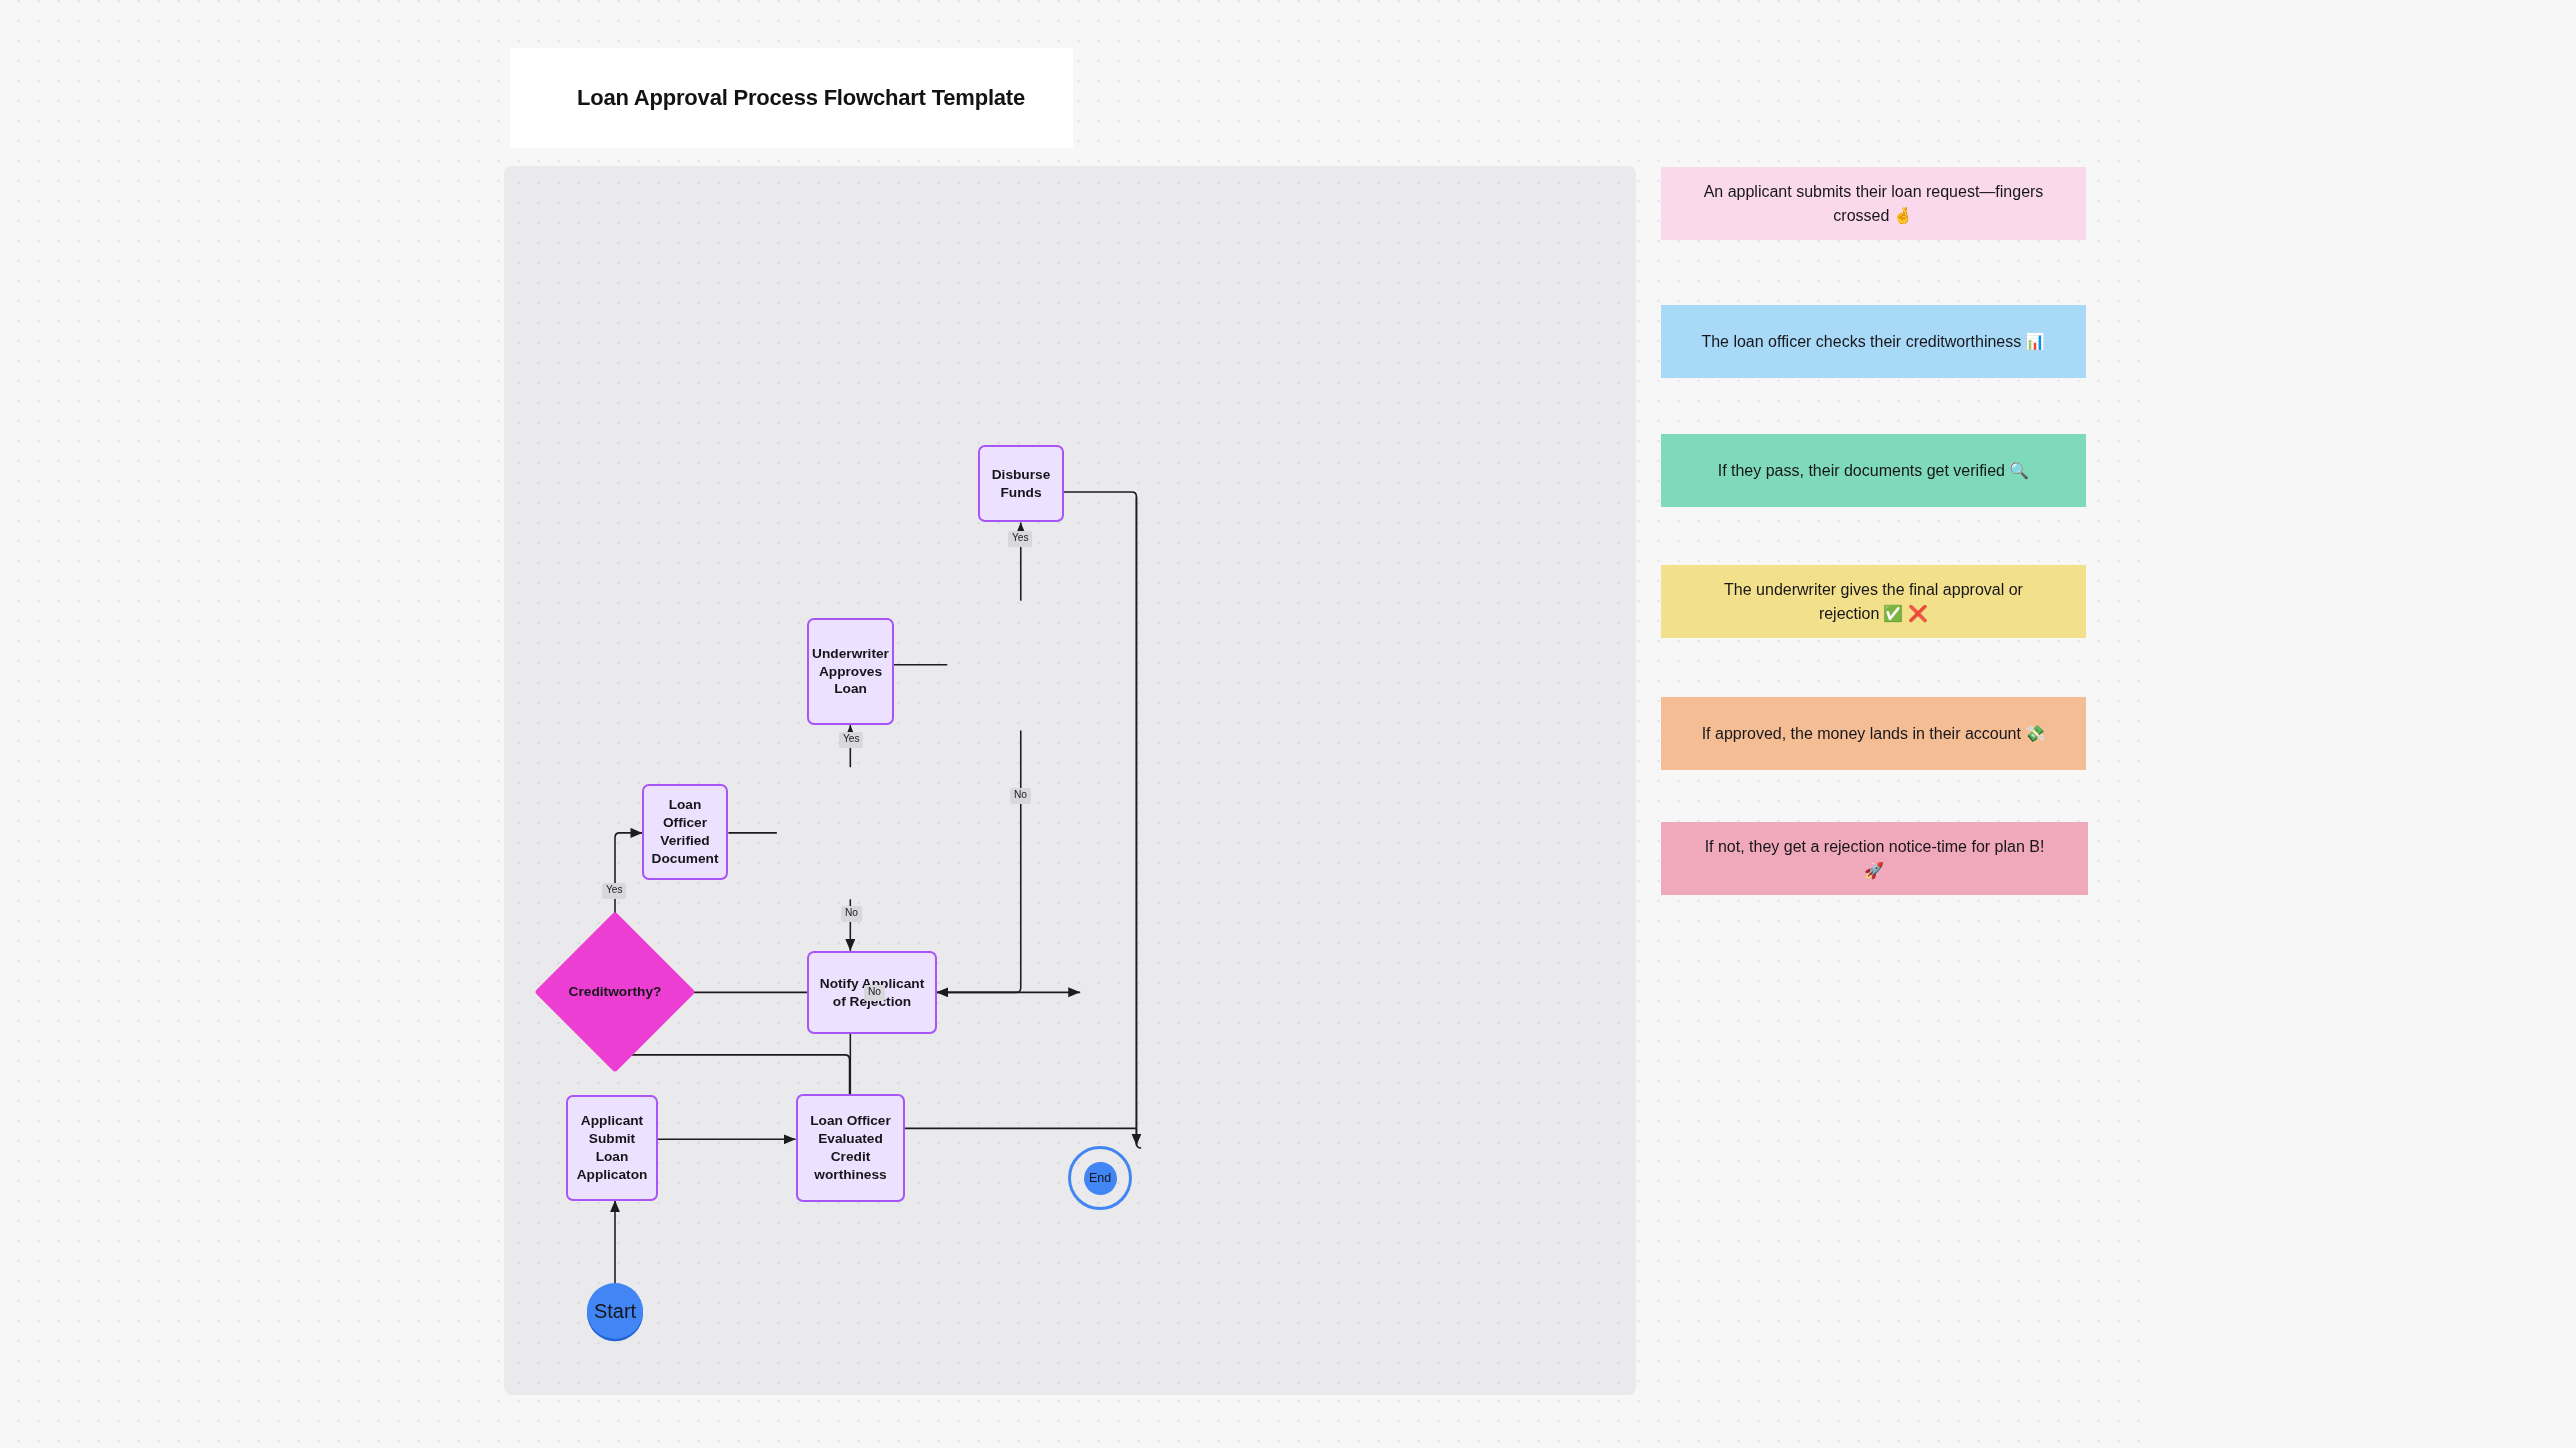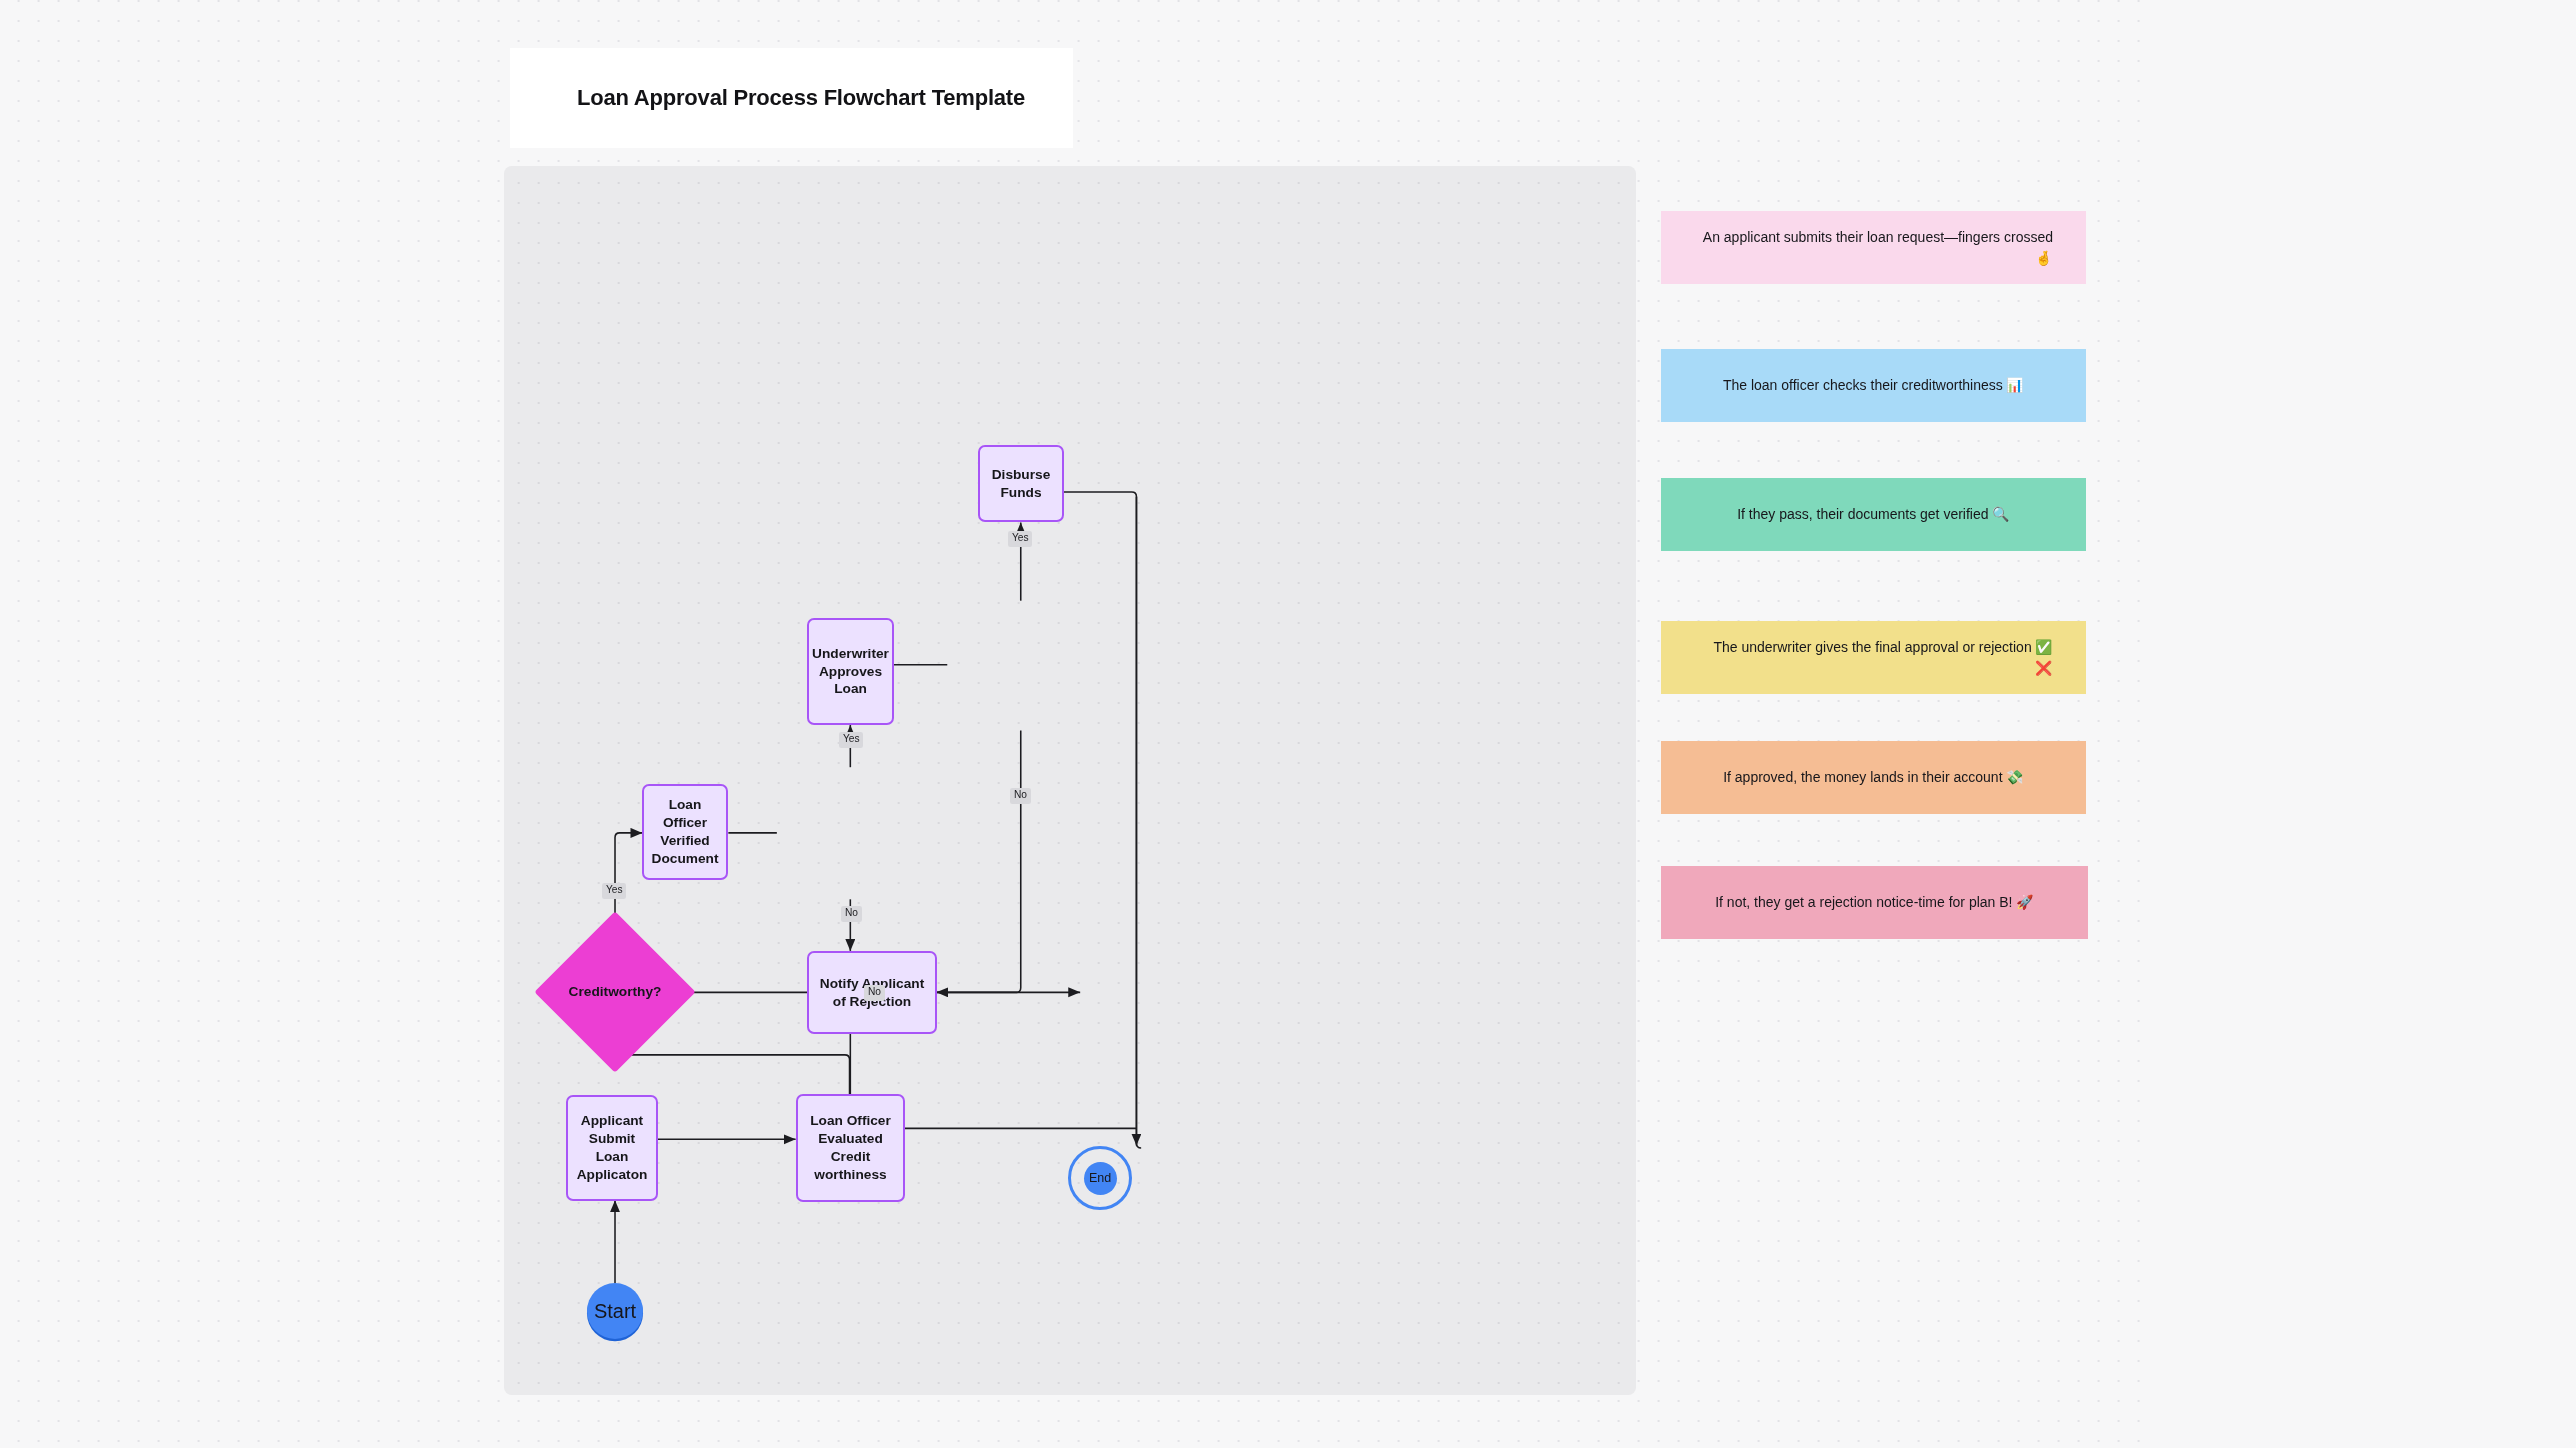--- a/index.html
+++ b/index.html
@@ -113,26 +113,25 @@
     line-height: 1;
     padding: 2.3px 3.9px 3.1px 3.9px;
     border-radius: 2.3px;
     white-space: nowrap;
   }
 
   
   .note {
     position: absolute;
     display: flex; align-items: center; justify-content: center;
-    text-align: right;
-    font-size: 14px;
+    text-align: center;
+    font-size: 16px;
     line-height: 1.45;
     color: #17171b;
     padding: 7.8px 33px;
-    margin-top: 44px;
   }
 </style>
 </head>
 <body>
 
 <div id="page">
 
   <div id="title-card">
     <div id="title-text">Loan Approval Process Flowchart Template</div>
   </div>
@@ -237,21 +236,21 @@
   <div id="notes-col">
     <div class="note" style="left:1661px; top:167px; width:425px; height:73px; background:#fad9ec;">
       <span>An applicant submits their loan request—fingers crossed 🤞</span>
     </div>
     <div class="note" style="left:1661px; top:305px; width:425px; height:73px; background:#a8daf8;">
       <span>The loan officer checks their creditworthiness 📊</span>
     </div>
     <div class="note" style="left:1661px; top:434px; width:425px; height:73px; background:#7fd9bb;">
       <span>If they pass, their documents get verified 🔍</span>
     </div>
-    <div class="note" style="left:1661px; top:577px; width:425px; height:73px; background:#f2e08b;">
+    <div class="note" style="left:1661px; top:565px; width:425px; height:73px; background:#f2e08b;">
       <span>The underwriter gives the final approval or rejection ✅ ❌</span>
     </div>
     <div class="note" style="left:1661px; top:697px; width:425px; height:73px; background:#f5bd94;">
       <span>If approved, the money lands in their account 💸</span>
     </div>
     <div class="note" style="left:1661px; top:822px; width:427px; height:73px; background:#f0a8bb;">
       <span>If not, they get a rejection notice-time for plan B! 🚀</span>
     </div>
   </div>
 

